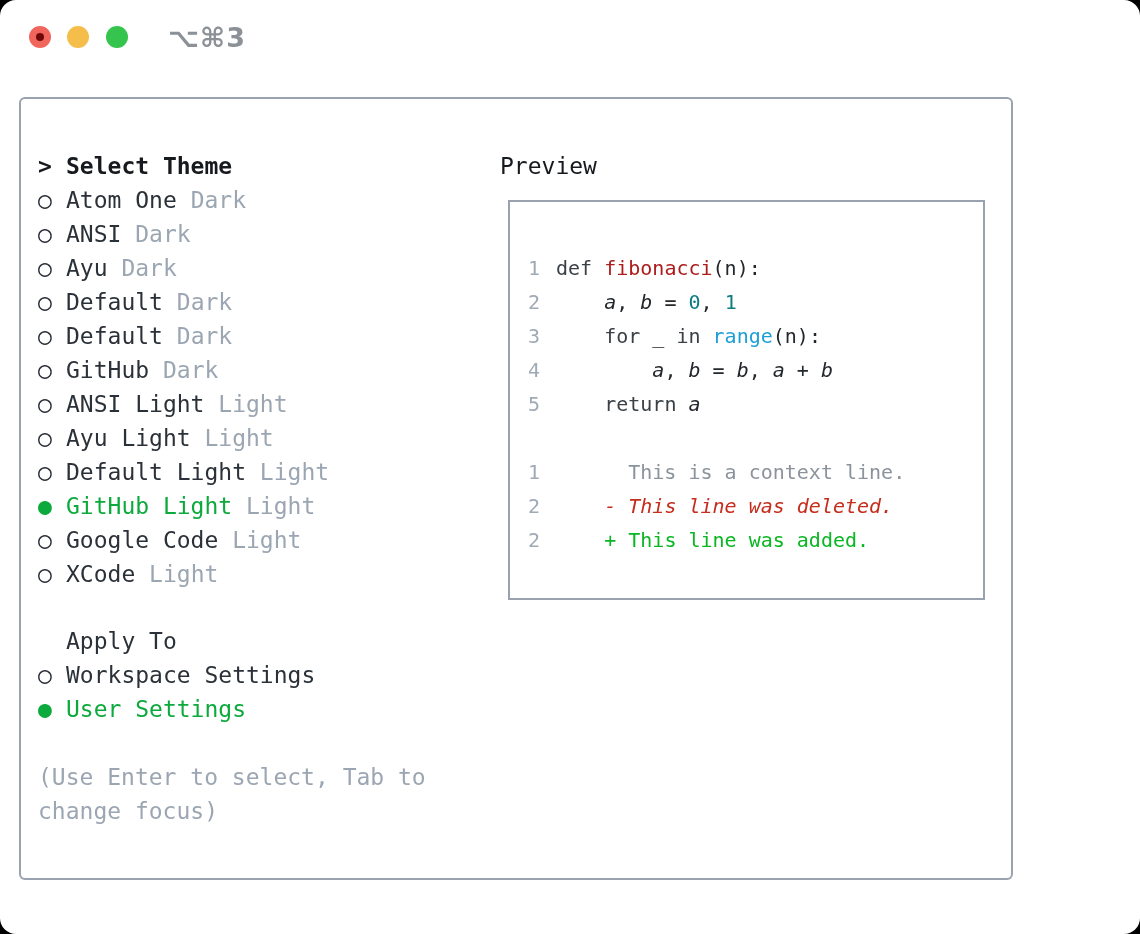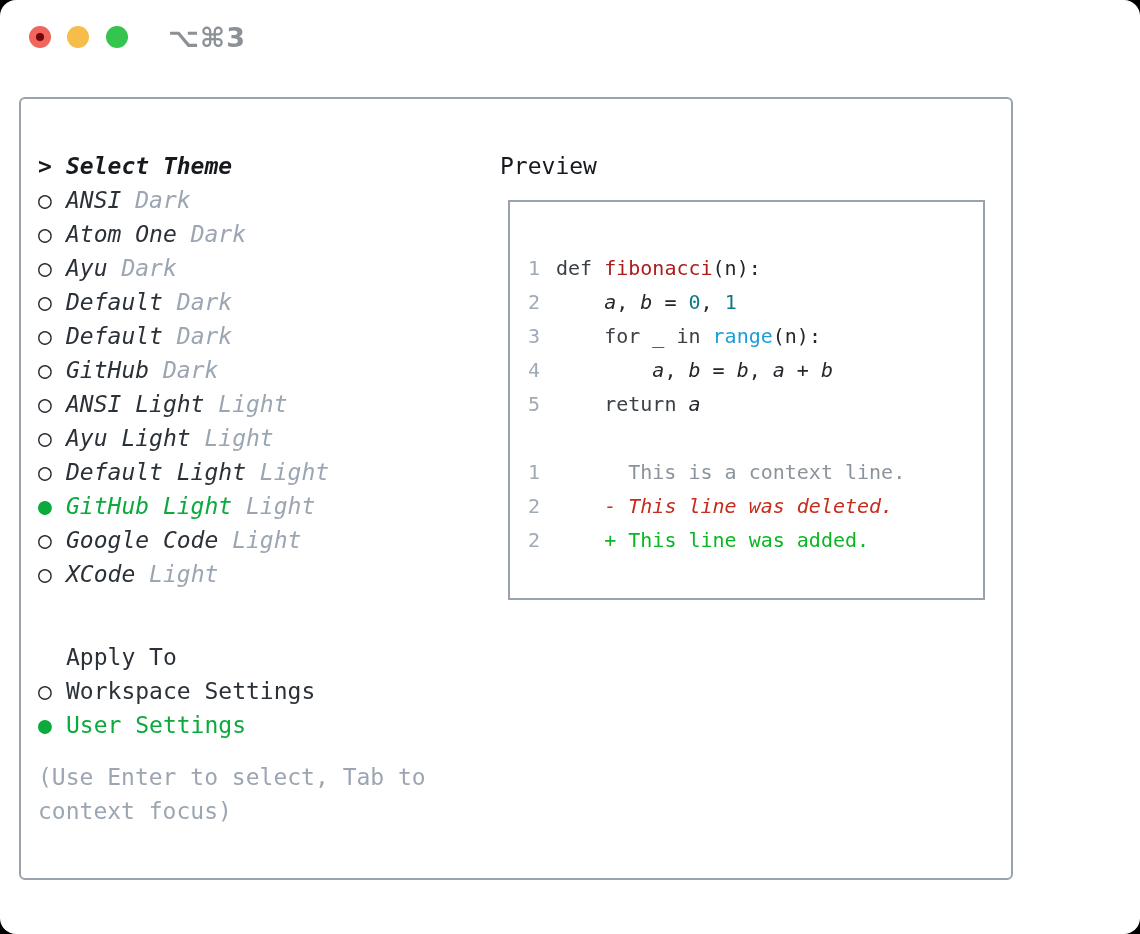--- a/index.html
+++ b/index.html
@@ -57,42 +57,42 @@
     left: 19px; top: 97px;
     width: 994px; height: 783px;
     box-sizing: border-box;
     border: 2px solid var(--panel-border, #99a2ae);
     border-radius: 6px;
     background: #ffffff;
   }
   
   .theme-list {
     position: absolute;
-    left: 38px; top: 149px; font-style: italic;
+    left: 38px; top: 149px;
   }
   .row {
     height: 34px;
     line-height: 34px;
     font-size: 23px;
     white-space: pre;
     color: var(--text-primary, #2b3138);
   }
   .row .marker {
     display: inline-block;
     width: 28px;
     color: var(--text-primary, #2b3138);
   }
   .row.header { font-weight: bold; color: var(--text-bold, #16191d); }
   .row.header .marker { font-weight: bold; color: var(--text-bold, #16191d); }
   .row .variant { color: var(--text-muted, #9ba6b2); }
   .row.selected .marker,
   .row.selected .name { color: var(--green-selected, #0caa3d); }
   .apply-section {
     position: absolute;
-    left: 38px; top: 624px; margin-top: 16px;
+    left: 38px; top: 624px;
   }
   .hint {
     position: absolute;
     left: 38px; top: 760px;
     width: 424px;
     font-size: 23px;
     line-height: 34px;
     color: var(--text-muted, #9ba6b2);
   }
   
@@ -146,43 +146,43 @@
     <div class="traffic red"></div>
     <div class="traffic yellow"></div>
     <div class="traffic green"></div>
     <div class="shortcut">⌥⌘3</div>
   </div>
 
   <div class="panel"></div>
 
   <div class="theme-list">
     <div class="row header"><span class="marker">&gt;</span><span class="name">Select Theme</span></div>
-  <div class="row"><span class="marker">○</span><span class="name">ANSI</span><span class="variant"> Dark</span></div>
-      <div class="row"><span class="marker">○</span><span class="name">Atom One</span><span class="variant"> Dark</span></div>
+  <div class="row"><span class="marker">○</span><span class="name">Atom One</span><span class="variant"> Dark</span></div>
+      <div class="row"><span class="marker">○</span><span class="name">ANSI</span><span class="variant"> Dark</span></div>
       <div class="row"><span class="marker">○</span><span class="name">Ayu</span><span class="variant"> Dark</span></div>
       <div class="row"><span class="marker">○</span><span class="name">Default</span><span class="variant"> Dark</span></div>
       <div class="row"><span class="marker">○</span><span class="name">Default</span><span class="variant"> Dark</span></div>
       <div class="row"><span class="marker">○</span><span class="name">GitHub</span><span class="variant"> Dark</span></div>
       <div class="row"><span class="marker">○</span><span class="name">ANSI Light</span><span class="variant"> Light</span></div>
       <div class="row"><span class="marker">○</span><span class="name">Ayu Light</span><span class="variant"> Light</span></div>
       <div class="row"><span class="marker">○</span><span class="name">Default Light</span><span class="variant"> Light</span></div>
       <div class="row selected"><span class="marker">●</span><span class="name">GitHub Light</span><span class="variant"> Light</span></div>
       <div class="row"><span class="marker">○</span><span class="name">Google Code</span><span class="variant"> Light</span></div>
       <div class="row"><span class="marker">○</span><span class="name">XCode</span><span class="variant"> Light</span></div>
     </div>
 
   <div class="apply-section">
     <div class="row"><span class="marker"></span><span>Apply To</span></div>
     <div>
         <div class="row"><span class="marker">○</span><span class="name">Workspace Settings</span></div>
         <div class="row selected"><span class="marker">●</span><span class="name">User Settings</span></div>
       </div>
   </div>
 
-  <div class="hint">(Use Enter to select, Tab to context focus)</div>
+  <div class="hint">(Use Enter to select, Tab to change focus)</div>
 
   <div class="preview-label">Preview</div>
   <div class="preview-box"></div>
   <div class="code-block">
       <div class="code-line"><span class="lineno">1</span><span class="tok-keyword">def </span><span class="tok-function">fibonacci</span><span class="tok-plain">(n):</span></div>
       <div class="code-line"><span class="lineno">2</span><span class="tok-plain">    </span><span class="tok-variable">a</span><span class="tok-plain">, </span><span class="tok-variable">b</span><span class="tok-plain"> = </span><span class="tok-number">0</span><span class="tok-plain">, </span><span class="tok-number">1</span></div>
       <div class="code-line"><span class="lineno">3</span><span class="tok-plain">    </span><span class="tok-keyword">for</span><span class="tok-plain"> _ </span><span class="tok-keyword">in</span><span class="tok-plain"> </span><span class="tok-builtin">range</span><span class="tok-plain">(n):</span></div>
       <div class="code-line"><span class="lineno">4</span><span class="tok-plain">        </span><span class="tok-variable">a</span><span class="tok-plain">, </span><span class="tok-variable">b</span><span class="tok-plain"> = </span><span class="tok-variable">b</span><span class="tok-plain">, </span><span class="tok-variable">a</span><span class="tok-plain"> + </span><span class="tok-variable">b</span></div>
       <div class="code-line"><span class="lineno">5</span><span class="tok-plain">    </span><span class="tok-keyword">return</span><span class="tok-plain"> </span><span class="tok-variable">a</span></div>
       <div class="code-line"><span class="lineno"></span></div>

